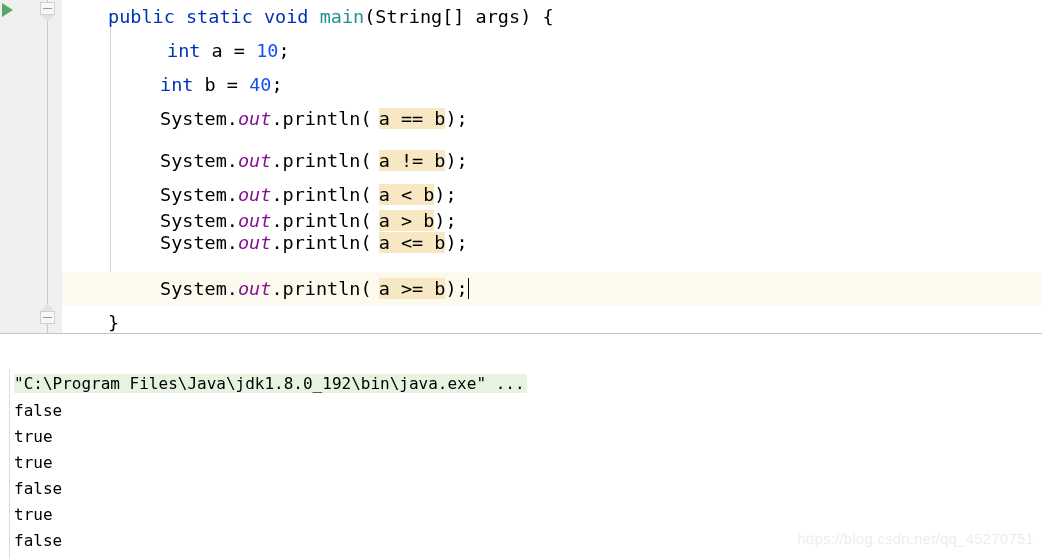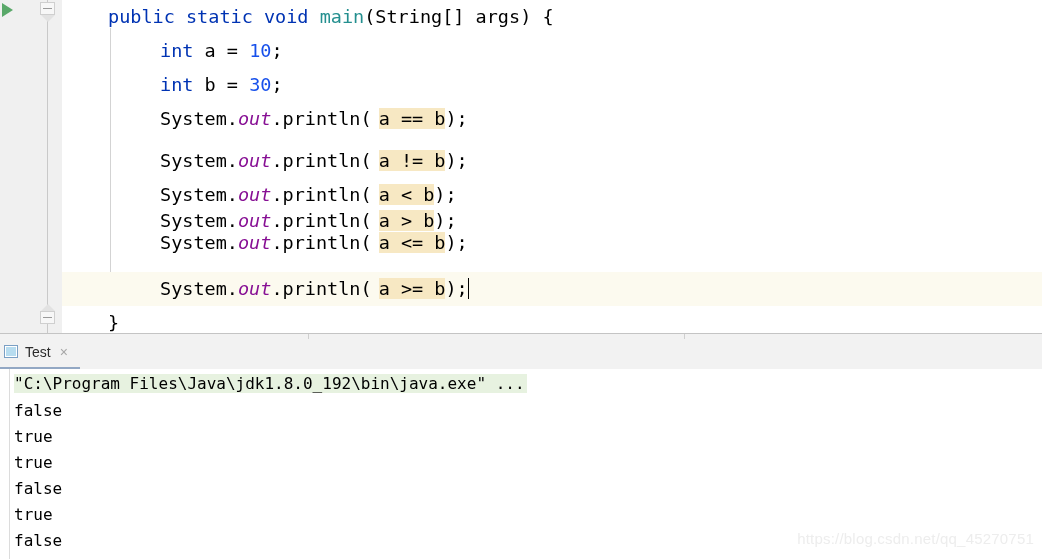--- a/index.html
+++ b/index.html
@@ -286,47 +286,37 @@
     <div class="fold-marker fold-bottom">
       <div class="tip"></div>
       <div class="body"></div>
       <div class="minus"></div>
     </div>
 
     <div class="code-area">
       <div class="indent-guide"></div>
       <div id="code-lines">
           <div class="code-line" style="top: 0px;"><span class="txt" style="padding-left: 46px;"><span class="kw">public</span><span> </span><span class="kw">static</span><span> </span><span class="kw">void</span><span> </span><span class="cls">main</span><span>(String[] args) {</span></span></div>
-          <div class="code-line" style="top: 34px;"><span class="txt" style="padding-left: 98px;"><span class="kw">int</span><span> a = </span><span class="num">10</span><span>;</span></span></div>
-          <div class="code-line" style="top: 68px;"><span class="txt" style="padding-left: 98px;"><span class="kw">int</span><span> b = </span><span class="num">30</span><span>;</span></span></div>
+          <div class="code-line" style="top: 34px;"><span class="txt" style="padding-left: 98px; margin-left: 7px;"><span class="kw">int</span><span> a = </span><span class="num">10</span><span>;</span></span></div>
+          <div class="code-line" style="top: 68px;"><span class="txt" style="padding-left: 98px;"><span class="kw">int</span><span> b = </span><span class="num">40</span><span>;</span></span></div>
           <div class="code-line" style="top: 102px;"><span class="txt" style="padding-left: 98px;"><span>System.</span><span class="fld">out</span><span>.println(</span><span class="hl">a == b</span><span>);</span></span></div>
           <div class="code-line" style="top: 144px;"><span class="txt" style="padding-left: 98px;"><span>System.</span><span class="fld">out</span><span>.println(</span><span class="hl">a != b</span><span>);</span></span></div>
           <div class="code-line" style="top: 178px;"><span class="txt" style="padding-left: 98px;"><span>System.</span><span class="fld">out</span><span>.println(</span><span class="hl">a &lt; b</span><span>);</span></span></div>
           <div class="code-line" style="top: 204px;"><span class="txt" style="padding-left: 98px;"><span>System.</span><span class="fld">out</span><span>.println(</span><span class="hl">a &gt; b</span><span>);</span></span></div>
           <div class="code-line" style="top: 226px;"><span class="txt" style="padding-left: 98px;"><span>System.</span><span class="fld">out</span><span>.println(</span><span class="hl">a &lt;= b</span><span>);</span></span></div>
           <div class="code-line line-current" style="top: 272px;"><span class="txt" style="padding-left: 98px;"><span>System.</span><span class="fld">out</span><span>.println(</span><span class="hl">a &gt;= b</span><span>);</span><span class="caret"></span></span></div>
           <div class="code-line" style="top: 306px;"><span class="txt" style="padding-left: 46px;"><span>}</span></span></div>
         </div>
     </div>
 
     <div class="editor-bottom-border"></div>
   </div>
 
   <div class="toolwindow">
 
-    <div class="tabbar">
-      <div class="tab">
-        <span class="tab-icon"></span>
-        <span class="tab-label">Test</span>
-        <span class="tab-close">×</span>
-      </div>
-      <div class="tab-underline"></div>
-      <div class="tabbar-sep" style="left:308px;"></div>
-      <div class="tabbar-sep" style="left:684px;"></div>
-    </div>
 
     <div class="console">
       <div class="console-left-bar"></div>
       <div id="console-lines">
           <div class="console-line" style="top: 4px;"><span class="console-cmd">"C:\Program Files\Java\jdk1.8.0_192\bin\java.exe" ...</span></div>
           <div class="console-line" style="top: 31px;">false</div>
           <div class="console-line" style="top: 57px;">true</div>
           <div class="console-line" style="top: 83px;">true</div>
           <div class="console-line" style="top: 109px;">false</div>
           <div class="console-line" style="top: 135px;">true</div>

